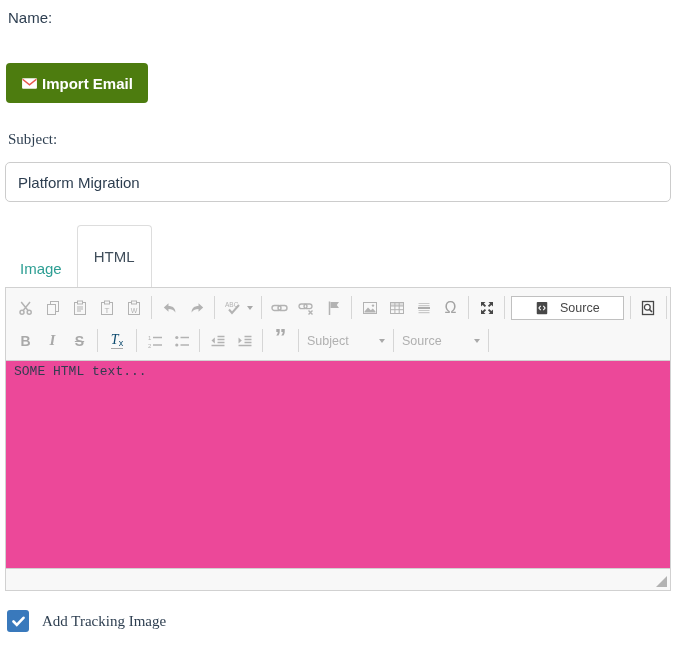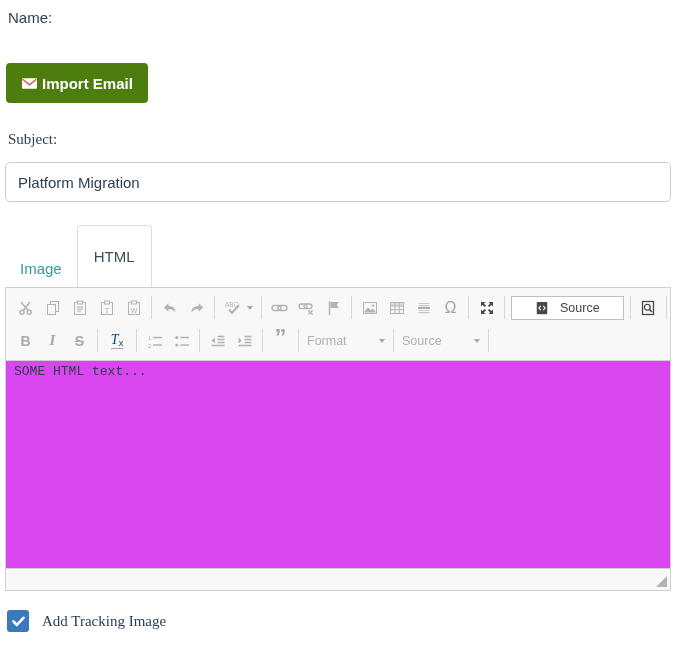--- a/index.html
+++ b/index.html
@@ -40,21 +40,21 @@
   .rf{color:#0c4a6e;font-size:14px;font-style:italic;font-family:"Liberation Serif",serif;border-bottom:1px solid #a9a9a9;}
   .rf .x{font-size:9px;font-style:normal;font-family:"Liberation Sans",sans-serif;vertical-align:-2px;}
   .caret{width:0;height:0;border-left:3.5px solid transparent;
       border-right:3.5px solid transparent;border-top:4px solid #a9a9a9;margin-left:5px;}
   .dropdown{display:flex;align-items:center;justify-content:space-between;
       width:78px;padding:0 4px;color:#b0b0b0;font-size:12.5px;cursor:pointer;}
   .src-btn{display:flex;align-items:center;gap:11px;border:1px solid #c0c0c0;
       background:#fff;padding:4px 23px;margin:0 2px;color:#474747;font-size:12.5px;cursor:pointer;}
 
   .content-area{display:block;width:100%;height:207px;box-sizing:border-box;border:none;
-      outline:none;resize:none;padding:3px 8px;background:#d946ef;
+      outline:none;resize:none;padding:3px 8px;background:#ec4899;
       font-family:"Liberation Mono","DejaVu Sans Mono",monospace;
       font-size:13px;color:#323c50;}
   .statusbar{height:21px;background:#f8f8f8;border-top:1px solid #d1d1d1;position:relative;}
   .resize-handle{position:absolute;right:3px;bottom:3px;width:0;height:0;
       border-style:solid;border-width:0 0 11px 11px;
       border-color:transparent transparent #b2b2b2 transparent;cursor:nwse-resize;}
 
   .check-row{display:flex;align-items:center;margin-top:19px;padding-left:2px;font-family:Liberation Serif, serif;}
   .checkbox{width:22px;height:22px;background:#3979bc;border-radius:3px;
       display:flex;align-items:center;justify-content:center;cursor:pointer;}
@@ -288,21 +288,21 @@
 
         <div class="sep"></div>
 
         <div class="tb-btn">
           <span class="glyph quote">”</span>
         </div>
 
         <div class="sep"></div>
 
         <div class="dropdown">
-          <span>Format</span>
+          <span>Subject</span>
           <span class="caret"></span>
         </div>
 
         <div class="sep"></div>
 
         <div class="dropdown">
           <span>Source</span>
           <span class="caret"></span>
         </div>
 

